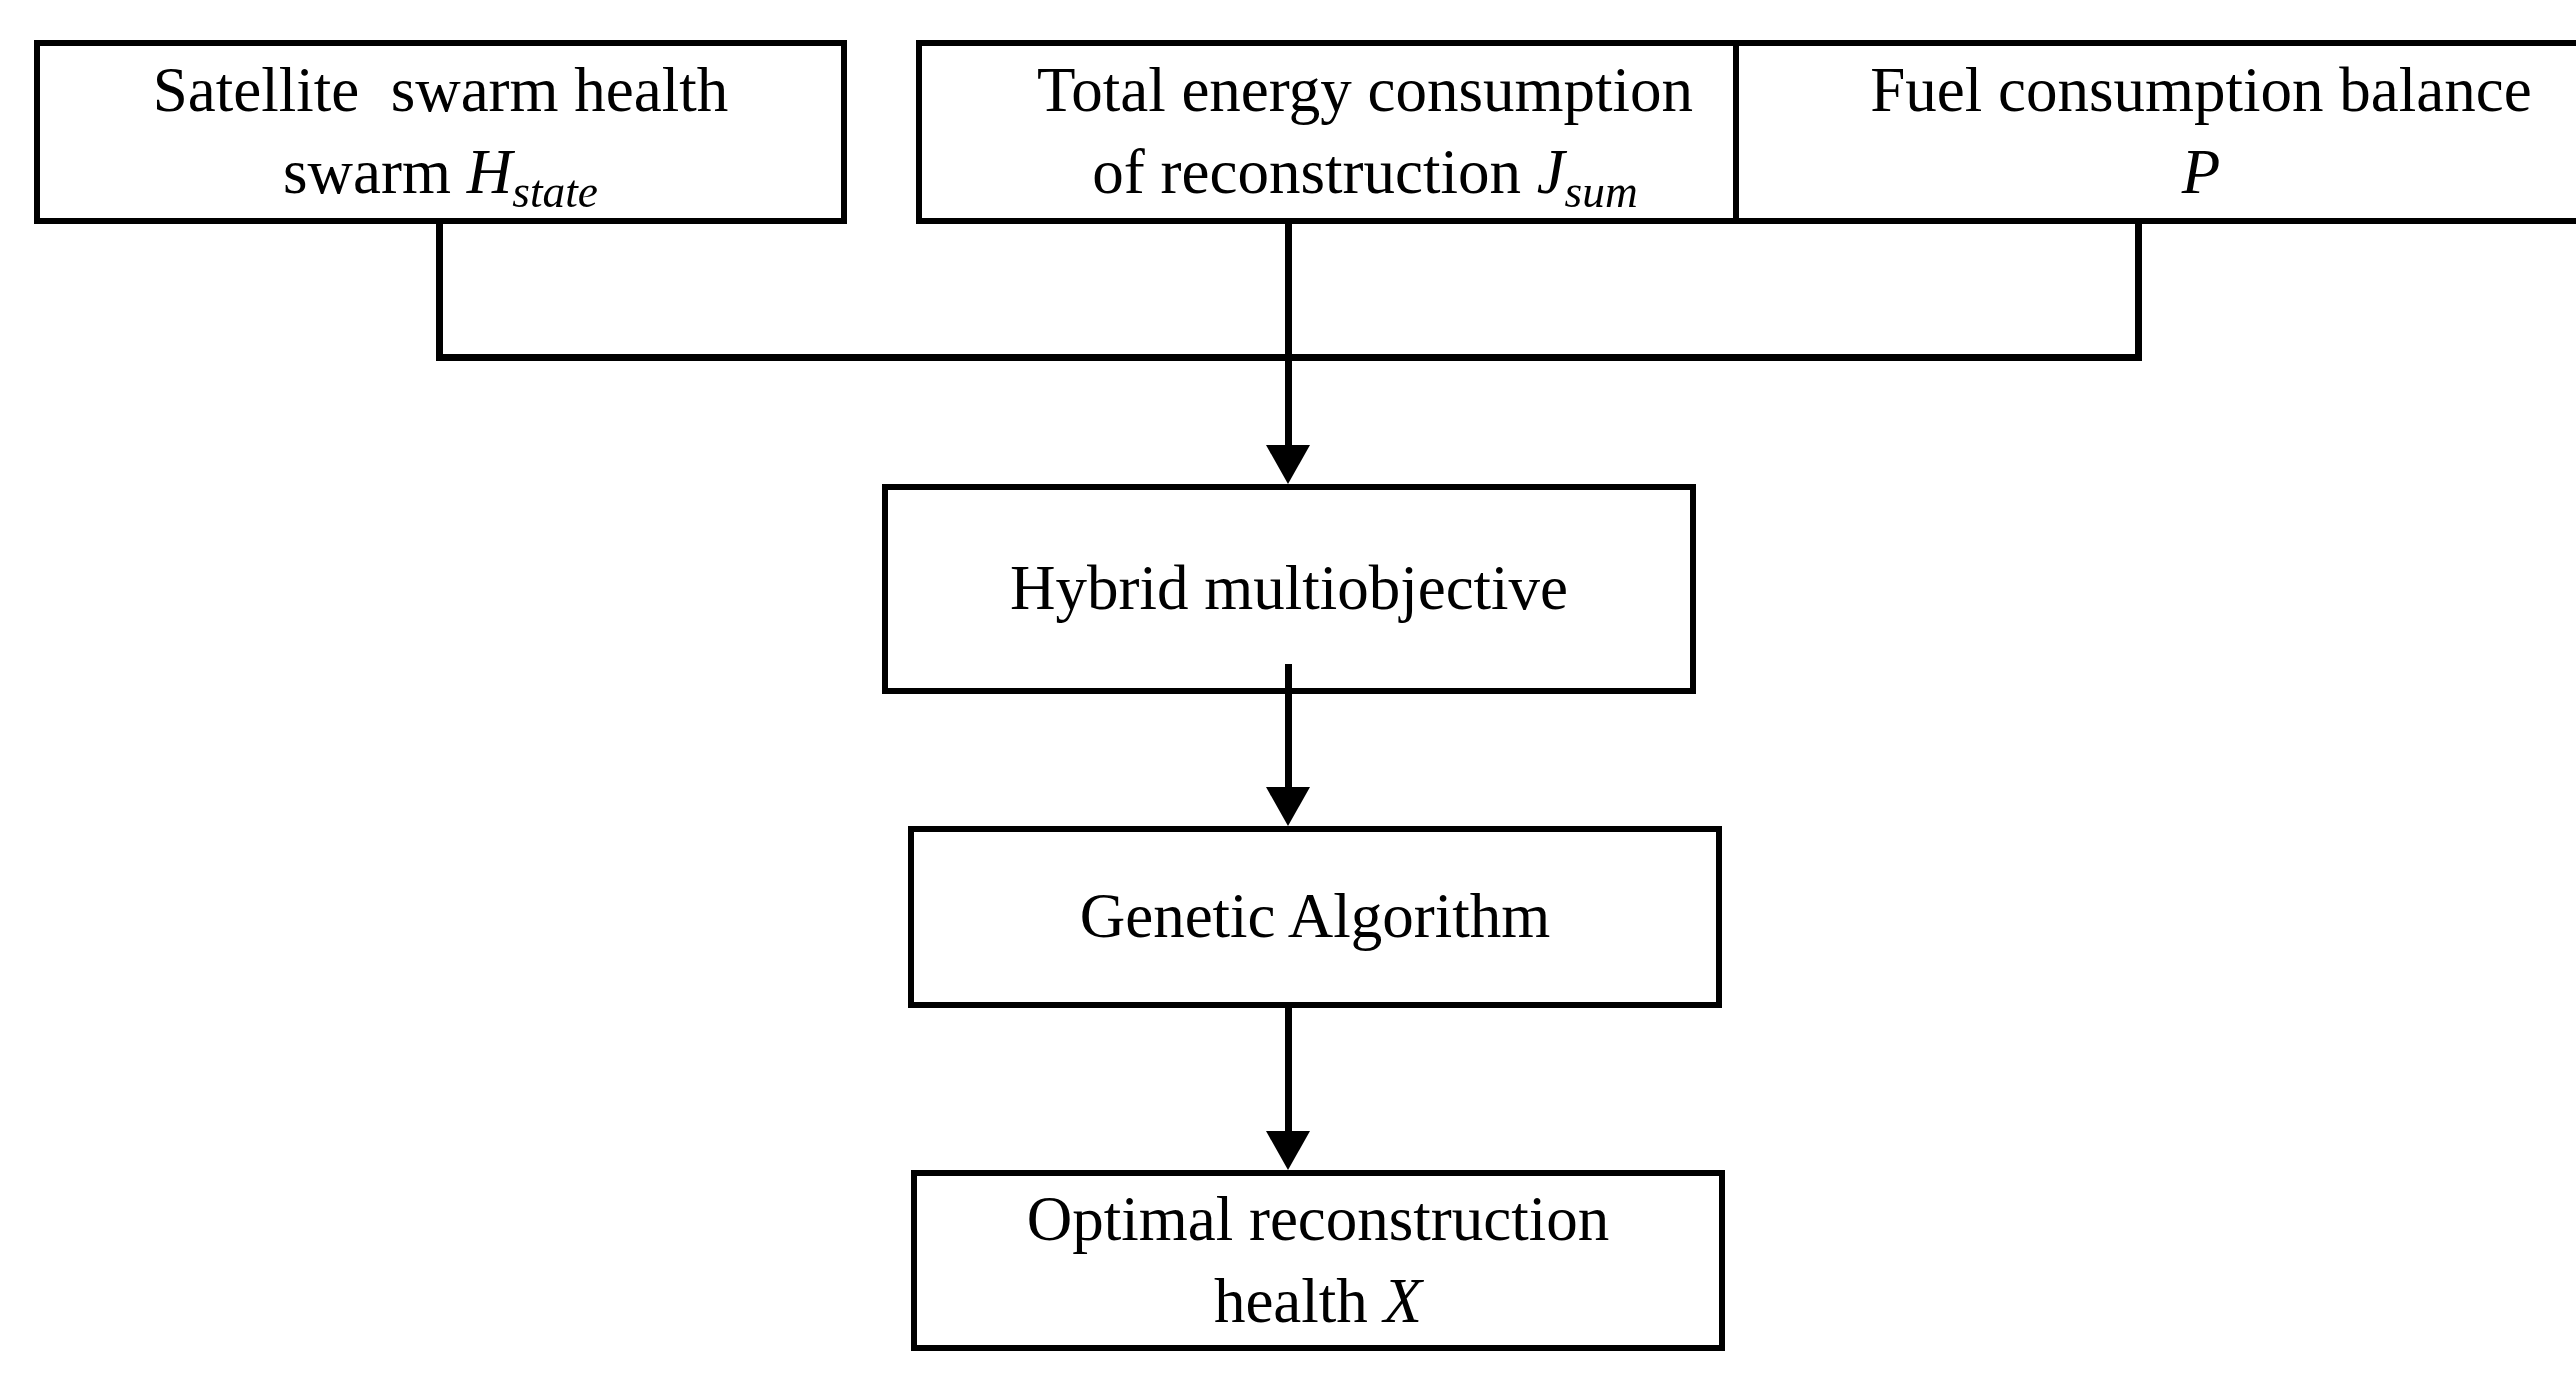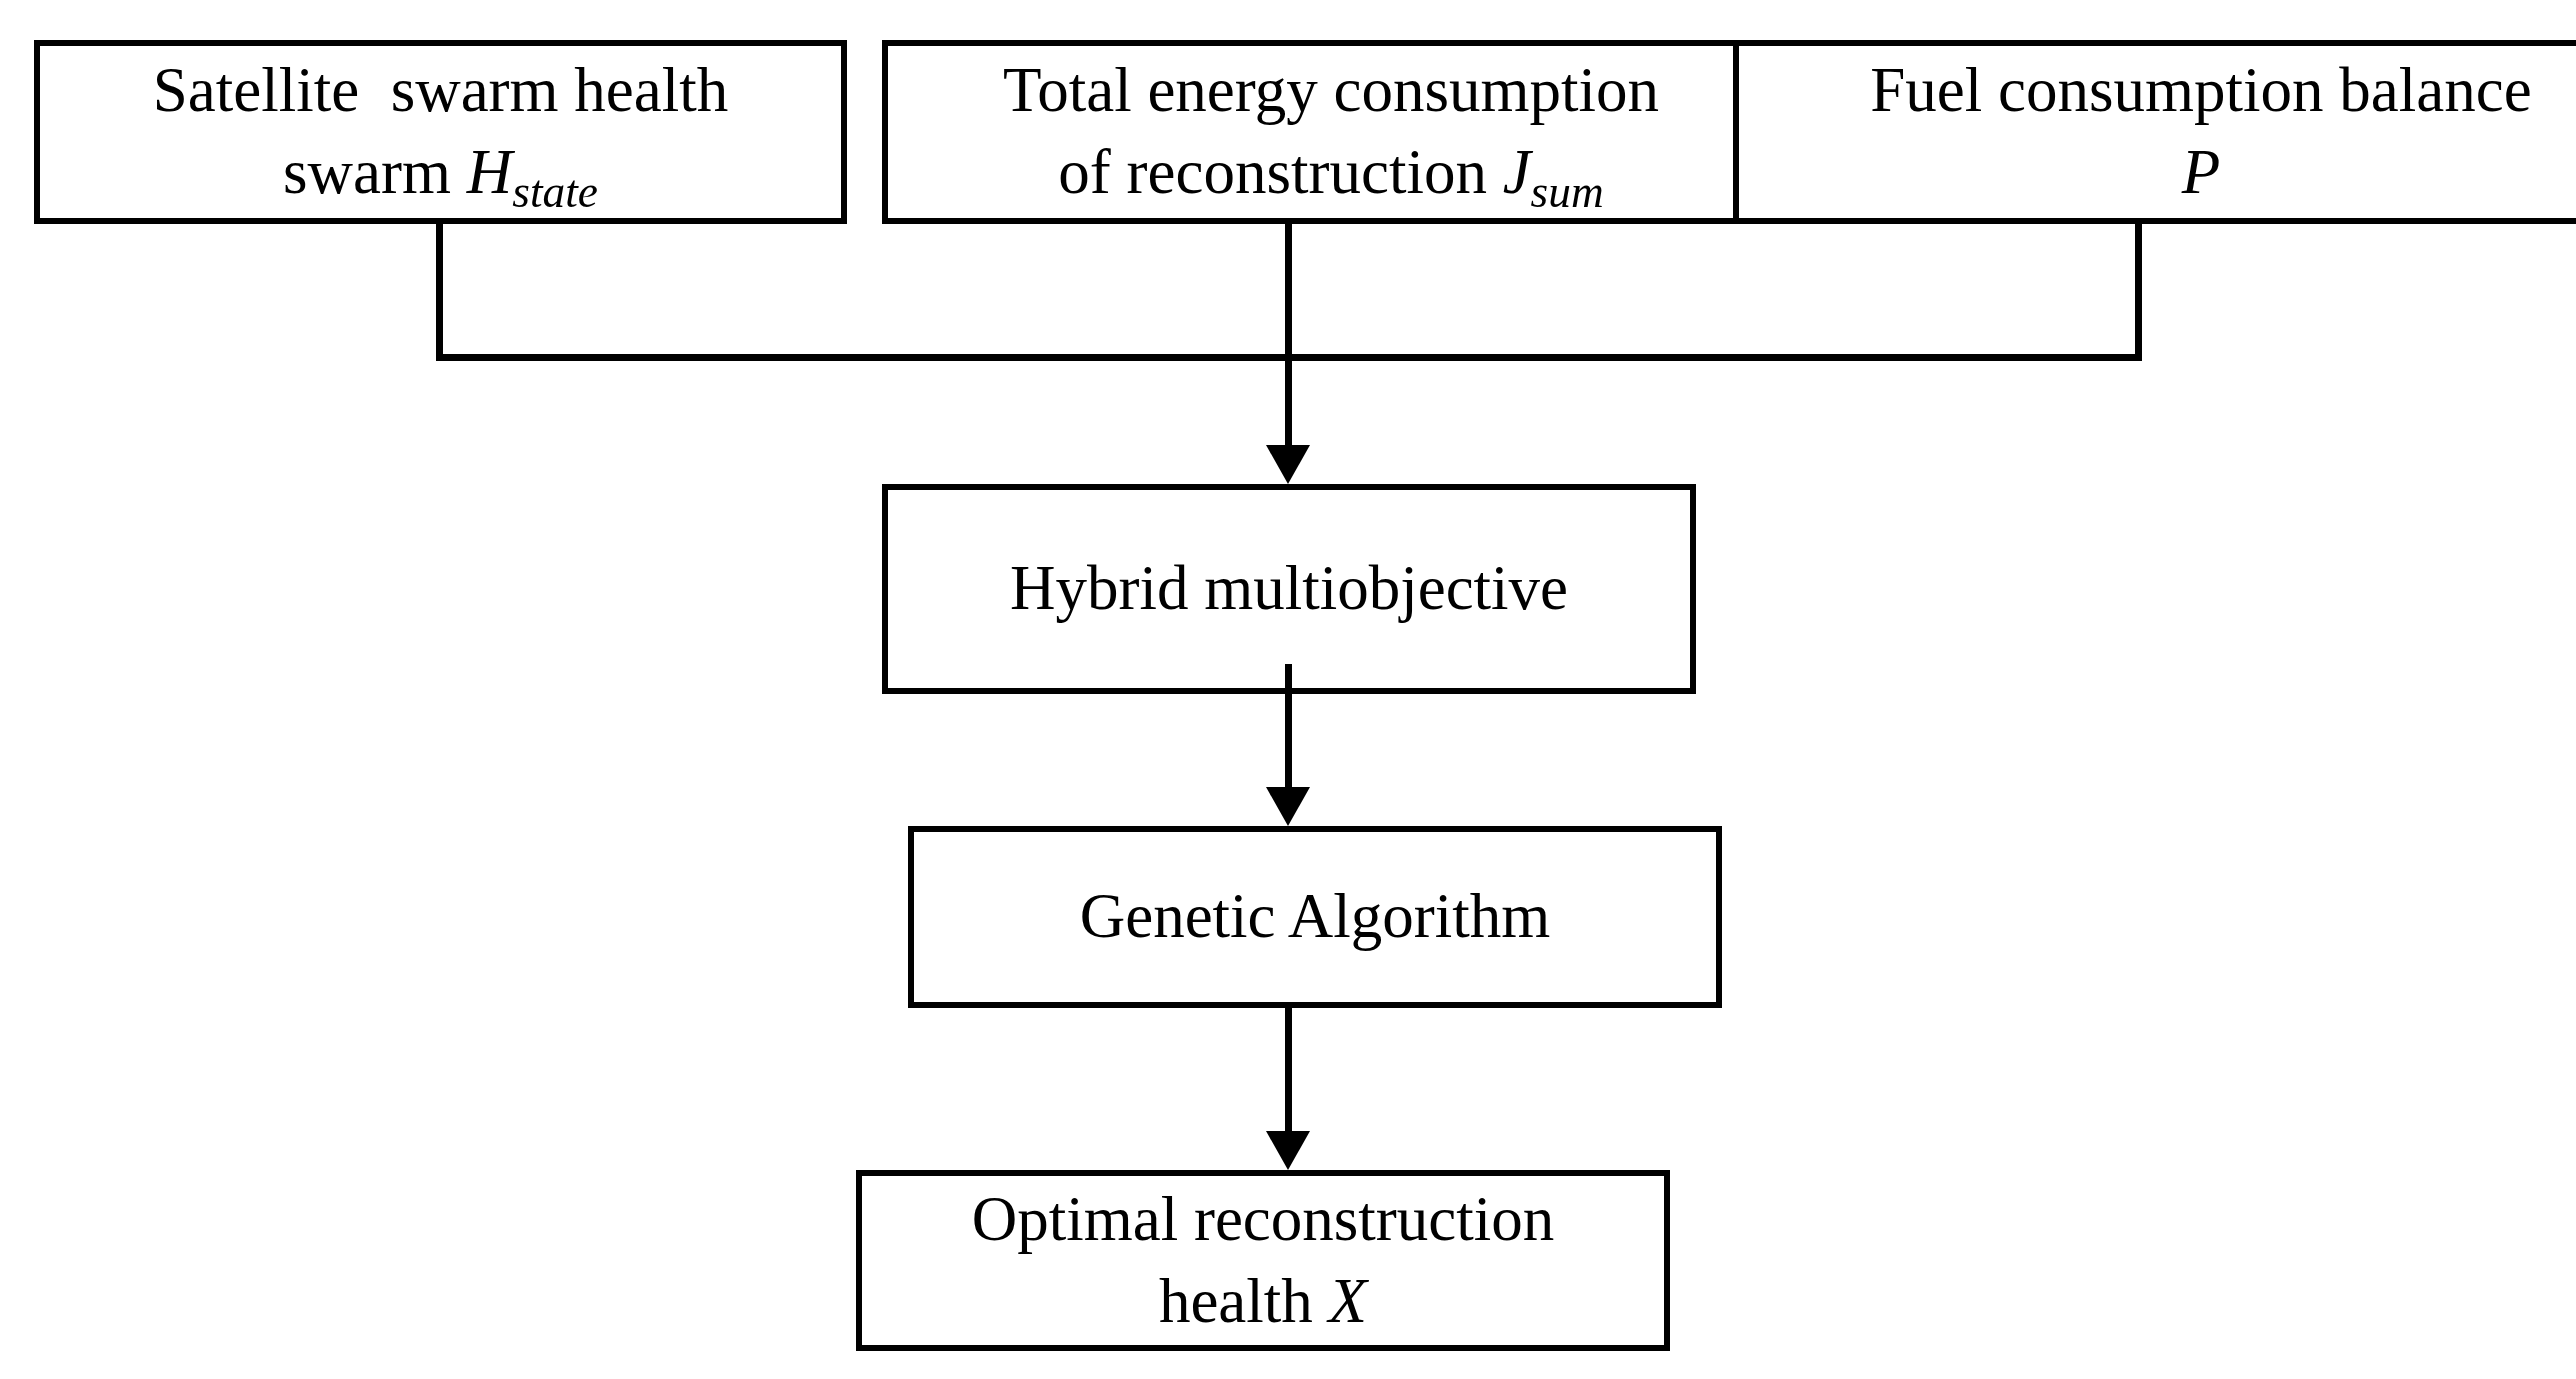--- a/index.html
+++ b/index.html
@@ -33,25 +33,25 @@
     display: block;
     white-space: pre;
   }
   .var { font-style: italic; }
   .node sub {
     font-size: 0.72em;
     line-height: 0;
   }
   
   #n0 { left: 34px;   top: 40px;   width: 813px; height: 184px; }
-  #n1 { left: 882px;  top: 40px;   width: 898px; height: 184px; }
+  #n1 { left: 916px;  top: 40px;   width: 898px; height: 184px; }
   #n2 { left: 1733px; top: 40px;   width: 936px; height: 184px; }
   #n3 { left: 882px;  top: 484px;  width: 814px; height: 210px; }
   #n4 { left: 908px;  top: 826px;  width: 814px; height: 182px; }
-  #n5 { left: 856px;  top: 1170px; width: 814px; height: 181px; }
+  #n5 { left: 911px;  top: 1170px; width: 814px; height: 181px; }
   
   .vline {
     position: absolute;
     width: 6.6px;
     background: #000000;
   }
   .hline {
     position: absolute;
     height: 6.6px;
     background: #000000;

